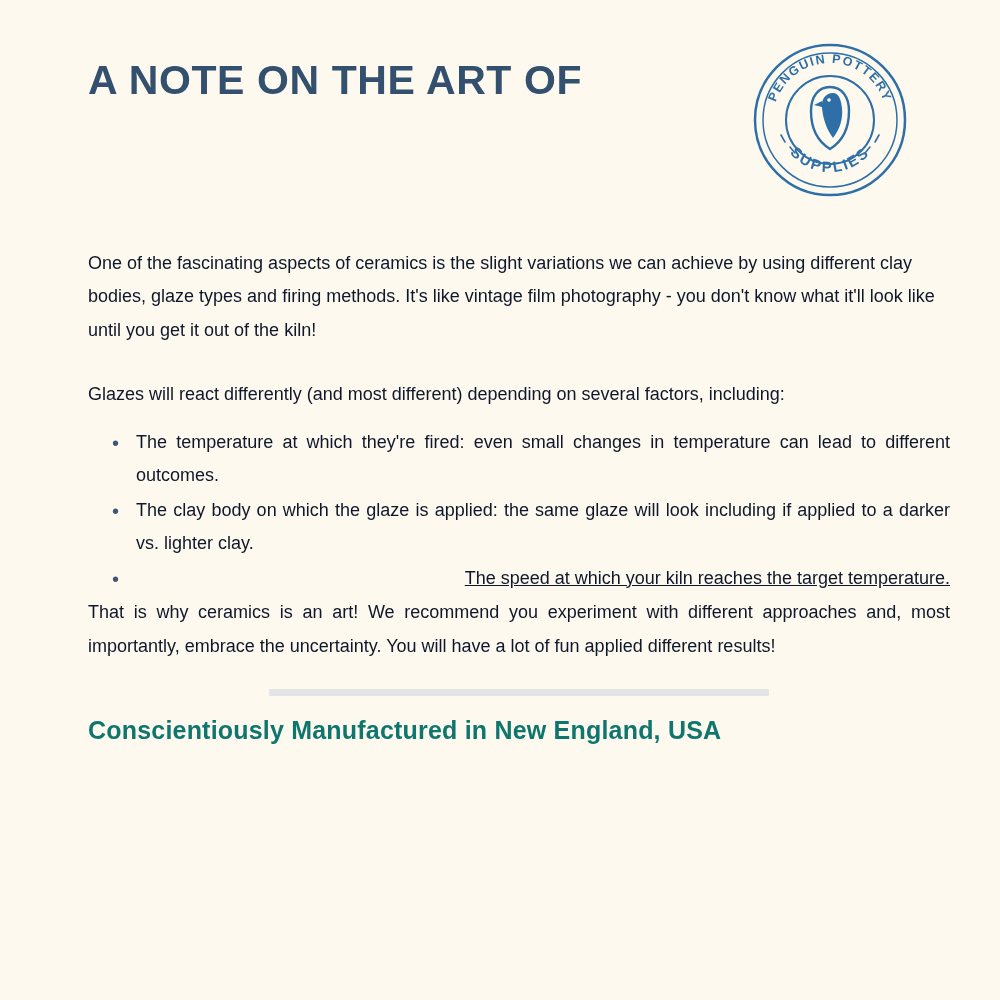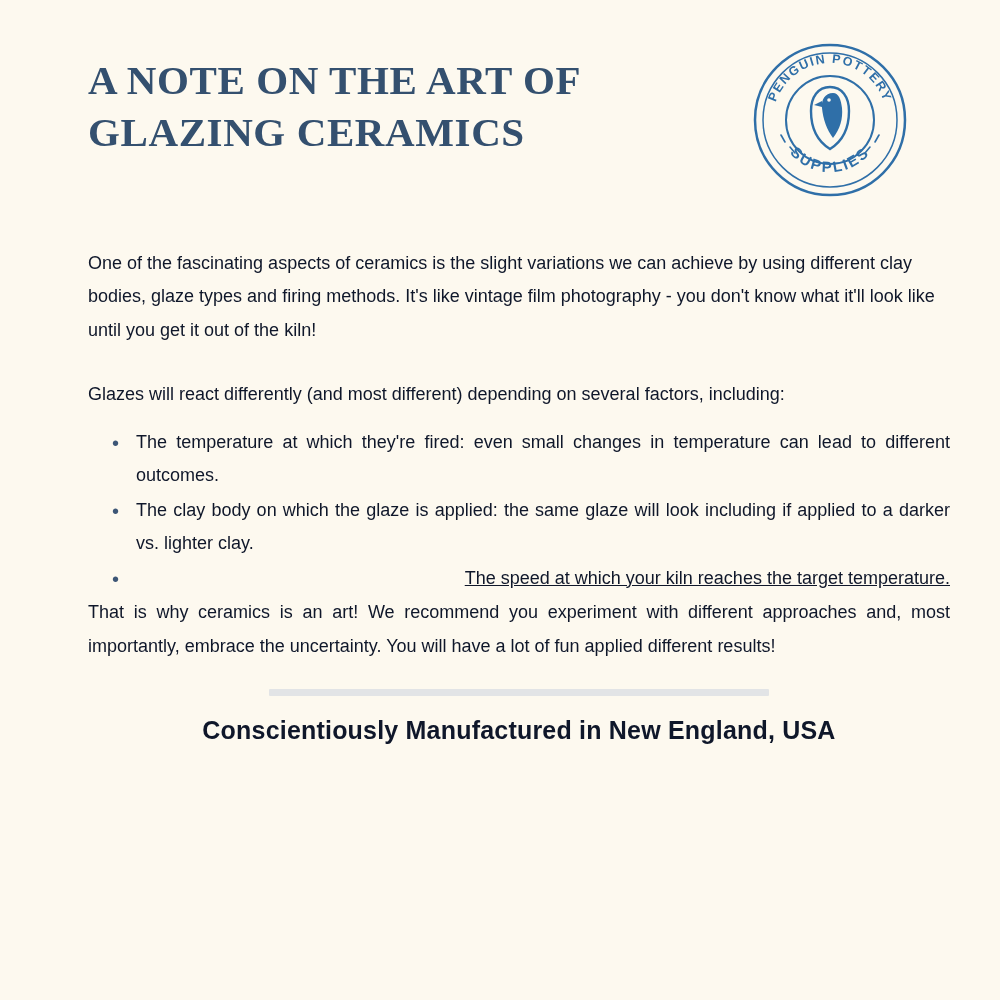--- a/index.html
+++ b/index.html
@@ -29,21 +29,20 @@
   }
   .title {
     font-size: 41px;
     line-height: 1.26;
     font-weight: bold;
     letter-spacing: 0.6px;
     color: #34506f;
     text-transform: uppercase;
     margin: 0;
     max-width: 640px;
-    font-family: Liberation Serif, serif;
   }
   .title .line {
     display: block;
   }
 
   
   .logo {
     position: absolute;
     top: -20px;
     right: 35px;
@@ -102,36 +101,34 @@
   
   .divider {
     width: 500px;
     height: 7px;
     background: #e2e4e6;
     margin: 26px auto 0 auto;
     border-radius: 1px;
   }
   .footer-text {
     margin-top: 20px;
-    text-align: center;
     font-size: 25px;
     font-weight: bold;
     letter-spacing: 0.2px;
-    color: #0f172a;
+    color: #0f766e;
   }
 </style>
 </head>
 <body>
 
 <div class="page">
 
   <div class="header">
     <h1 class="title">
       <span class="line">A NOTE ON THE ART OF</span>
-      <span class="line">GLAZING CERAMICS</span>
     </h1>
 
     <div class="logo">
       <svg width="170" height="170" viewBox="0 0 170 170" aria-hidden="true">
         <defs>
           <path id="arcTop" d="M 28,85 A 57,57 0 0 1 142,85" fill="none"></path>
           <path id="arcBottom" d="M 33,85 A 52,52 0 0 0 137,85" fill="none"></path>
         </defs>
         <circle cx="85" cy="85" r="75" fill="none" stroke="#2f6fa8" stroke-width="2.5"></circle>
         <circle cx="85" cy="85" r="67" fill="none" stroke="#2f6fa8" stroke-width="1.5"></circle>

